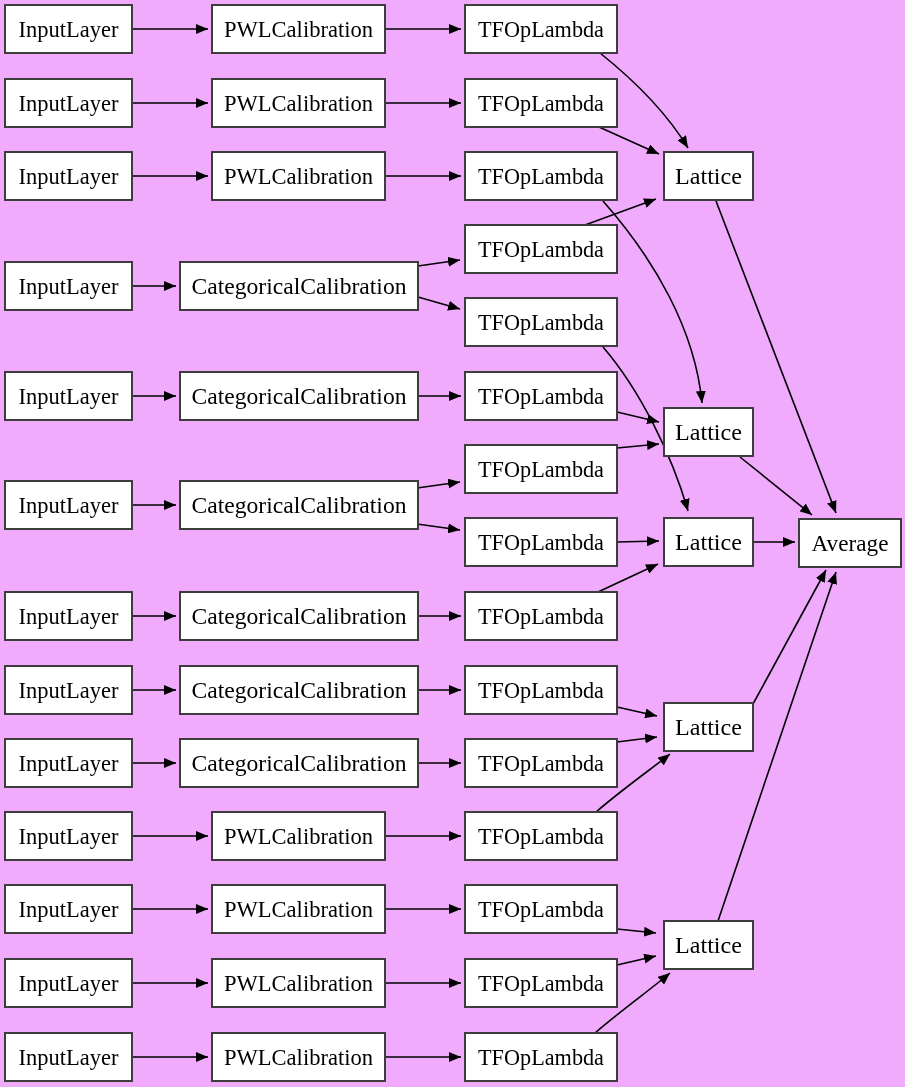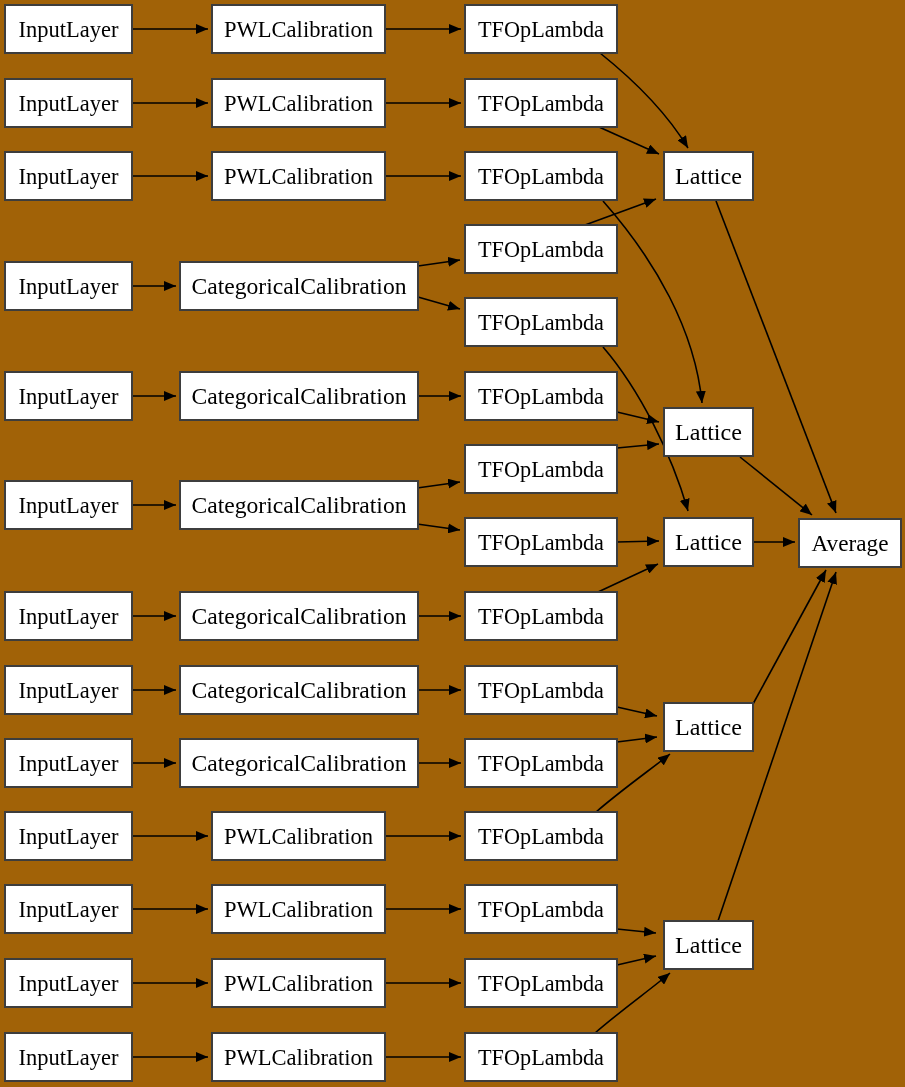--- a/index.html
+++ b/index.html
@@ -1,16 +1,16 @@
 <!DOCTYPE html>
 <html><head>
 <meta charset="utf-8">
 <style>
   html, body { margin: 0; padding: 0; background: #ffffff; }
-  .canvas { position: relative; width: 905px; height: 1087px; background: #a16207; }
+  .canvas { position: relative; width: 905px; height: 1087px; background: #f0abfc; }
   svg { display: block; }
   .nd { fill: #ffffff; stroke: #3d3d3d; stroke-width: 2; }
   .ed { fill: none; stroke: #000000; stroke-width: 1.6; }
   .lb {
     font-family: "Liberation Serif", "DejaVu Serif", serif;
     font-size: 23px;
     fill: #000000;
     text-anchor: middle;
   }
 </style>

